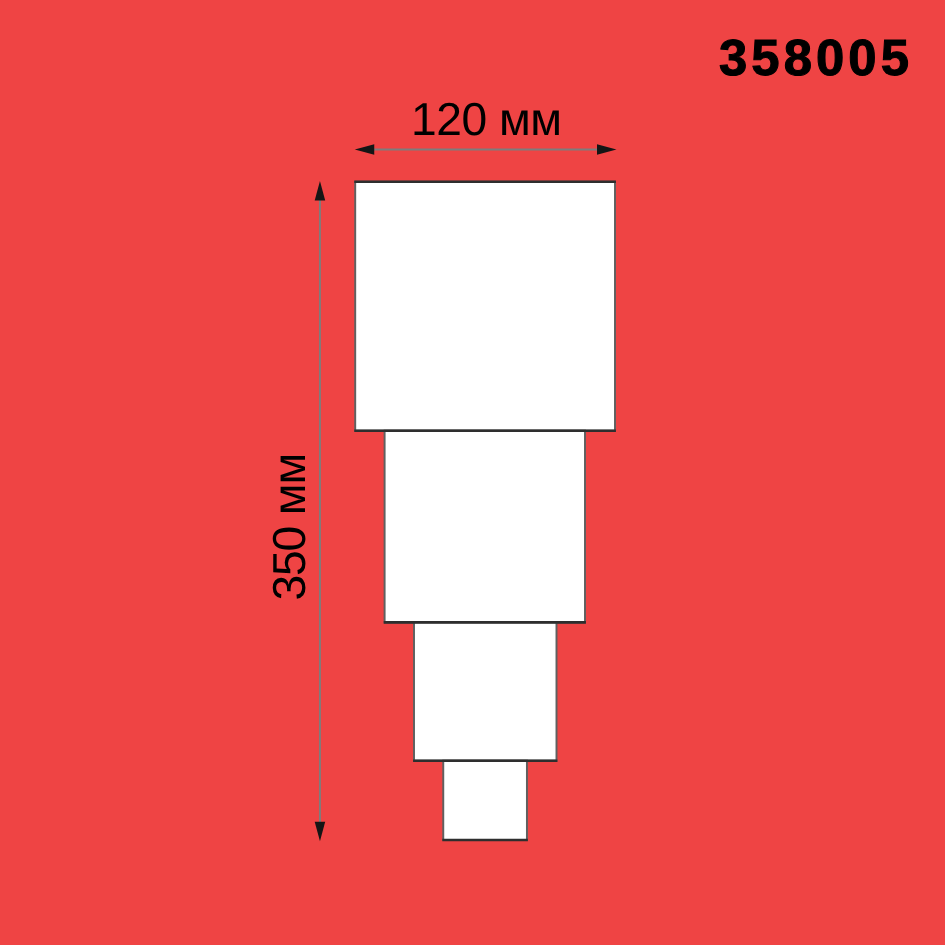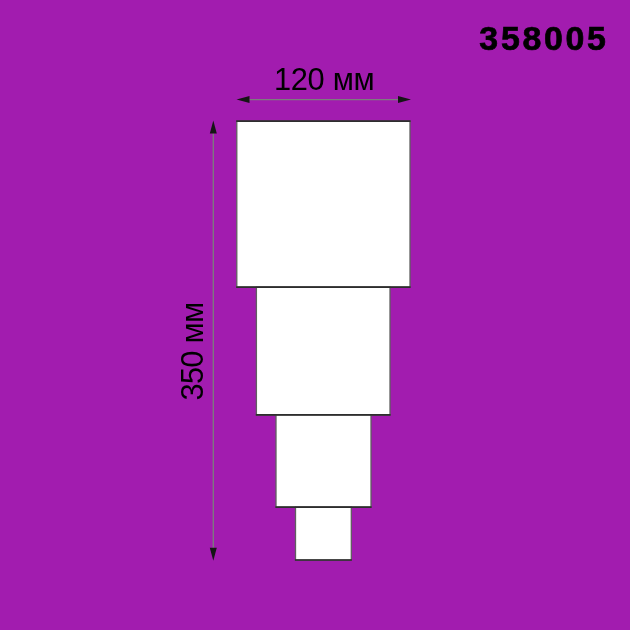--- a/index.html
+++ b/index.html
@@ -1,16 +1,16 @@
 <!DOCTYPE html>
 <html><head>
 <meta charset="utf-8">
 <style>
   html,body{margin:0;padding:0;background:#fff;}
-  #stage{position:relative;width:630px;height:630px;background:#a21caf;overflow:hidden;}
+  #stage{position:relative;width:630px;height:630px;background:#ef4444;overflow:hidden;}
   svg{position:absolute;left:0;top:0;filter:blur(0.4px);}
   text{font-family:"Liberation Sans",sans-serif;fill:#000;}
 </style>
 </head>
 <body>
 <div id="stage">
 <svg width="630" height="630" viewBox="0 0 630 630">
 
   <text x="544" y="50.2" font-size="33.9" font-weight="bold" text-anchor="middle" letter-spacing="2.7" stroke="#000" stroke-width="0.7">358005</text>
 

